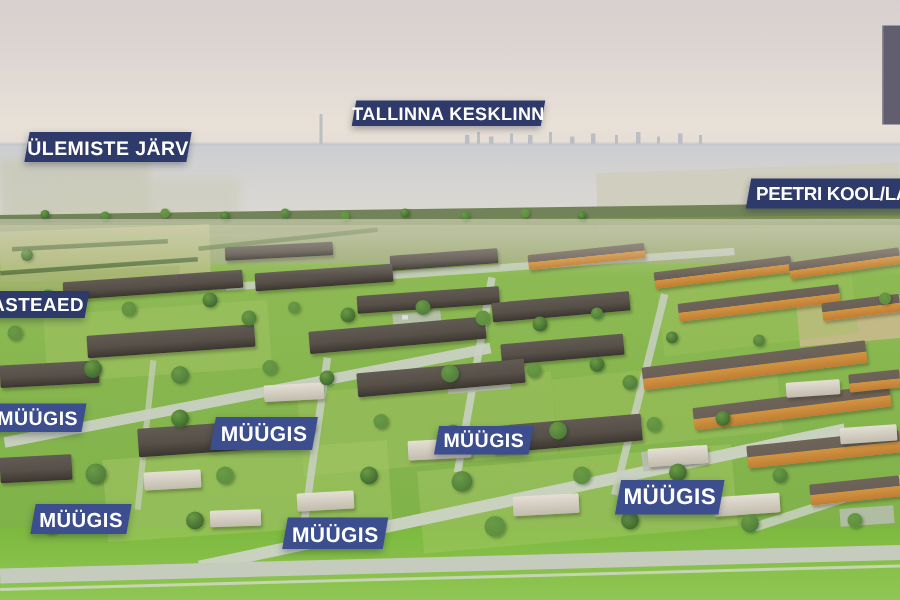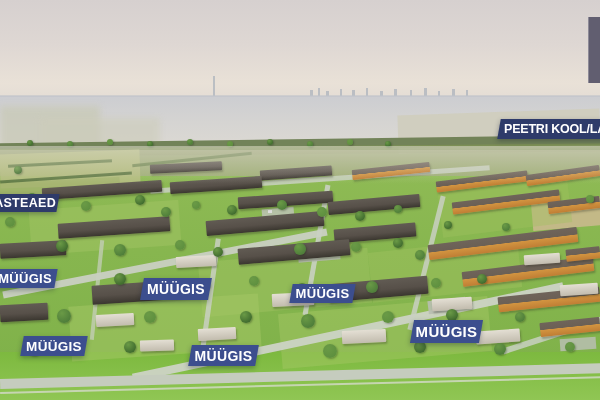--- a/index.html
+++ b/index.html
@@ -241,20 +241,28 @@
       <div class="tree" style="left: 147px; top: 141px; width: 6px; height: 6px; background: radial-gradient(circle at 35% 30%, rgb(106, 154, 70), rgb(63, 106, 46) 75%);"></div>
       <div class="tree" style="left: 187px; top: 139px; width: 6px; height: 6px; background: radial-gradient(circle at 35% 30%, rgb(106, 154, 70), rgb(78, 125, 58) 75%);"></div>
       <div class="tree" style="left: 227px; top: 141px; width: 6px; height: 6px; background: radial-gradient(circle at 35% 30%, rgb(106, 154, 70), rgb(94, 143, 63) 75%);"></div>
       <div class="tree" style="left: 267px; top: 139px; width: 6px; height: 6px; background: radial-gradient(circle at 35% 30%, rgb(106, 154, 70), rgb(63, 106, 46) 75%);"></div>
       <div class="tree" style="left: 307px; top: 141px; width: 6px; height: 6px; background: radial-gradient(circle at 35% 30%, rgb(106, 154, 70), rgb(78, 125, 58) 75%);"></div>
       <div class="tree" style="left: 347px; top: 139px; width: 6px; height: 6px; background: radial-gradient(circle at 35% 30%, rgb(106, 154, 70), rgb(94, 143, 63) 75%);"></div>
       <div class="tree" style="left: 385px; top: 141px; width: 6px; height: 6px; background: radial-gradient(circle at 35% 30%, rgb(106, 154, 70), rgb(63, 106, 46) 75%);"></div>
     </div>
   <div class="haze"></div>
 
+  <div class="lbl place" id="lbl-ulemiste">
+    <span class="bg"></span>
+    <span class="tx">ÜLEMISTE JÄRV</span>
+  </div>
+  <div class="lbl place" id="lbl-tallinna">
+    <span class="bg"></span>
+    <span class="tx">TALLINNA KESKLINN</span>
+  </div>
   <div class="lbl place" id="lbl-peetri">
     <span class="bg"></span>
     <span class="tx">PEETRI KOOL/LAS</span>
   </div>
   <div class="lbl place" id="lbl-lasteaed">
     <span class="bg"></span>
     <span class="tx">ASTEAED</span>
   </div>
 
   <div class="lbl sale" id="lbl-muugis-1">

